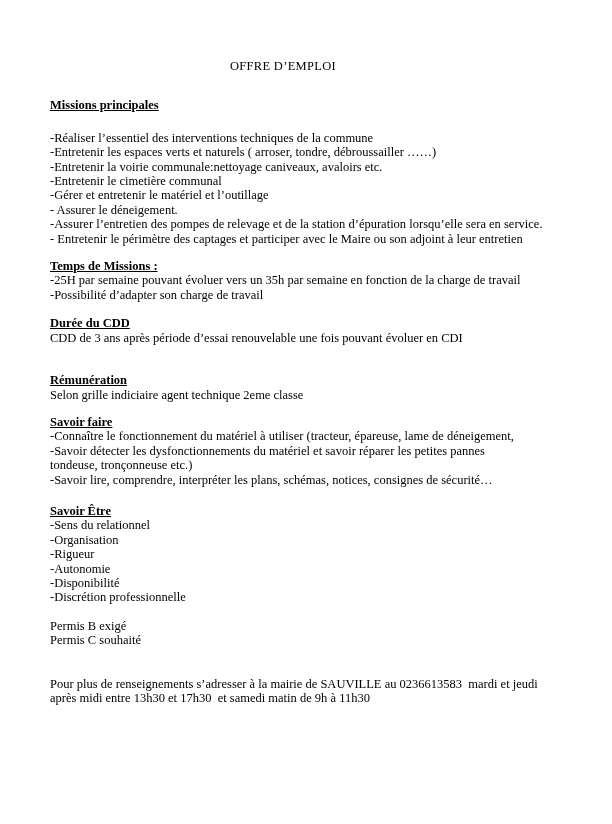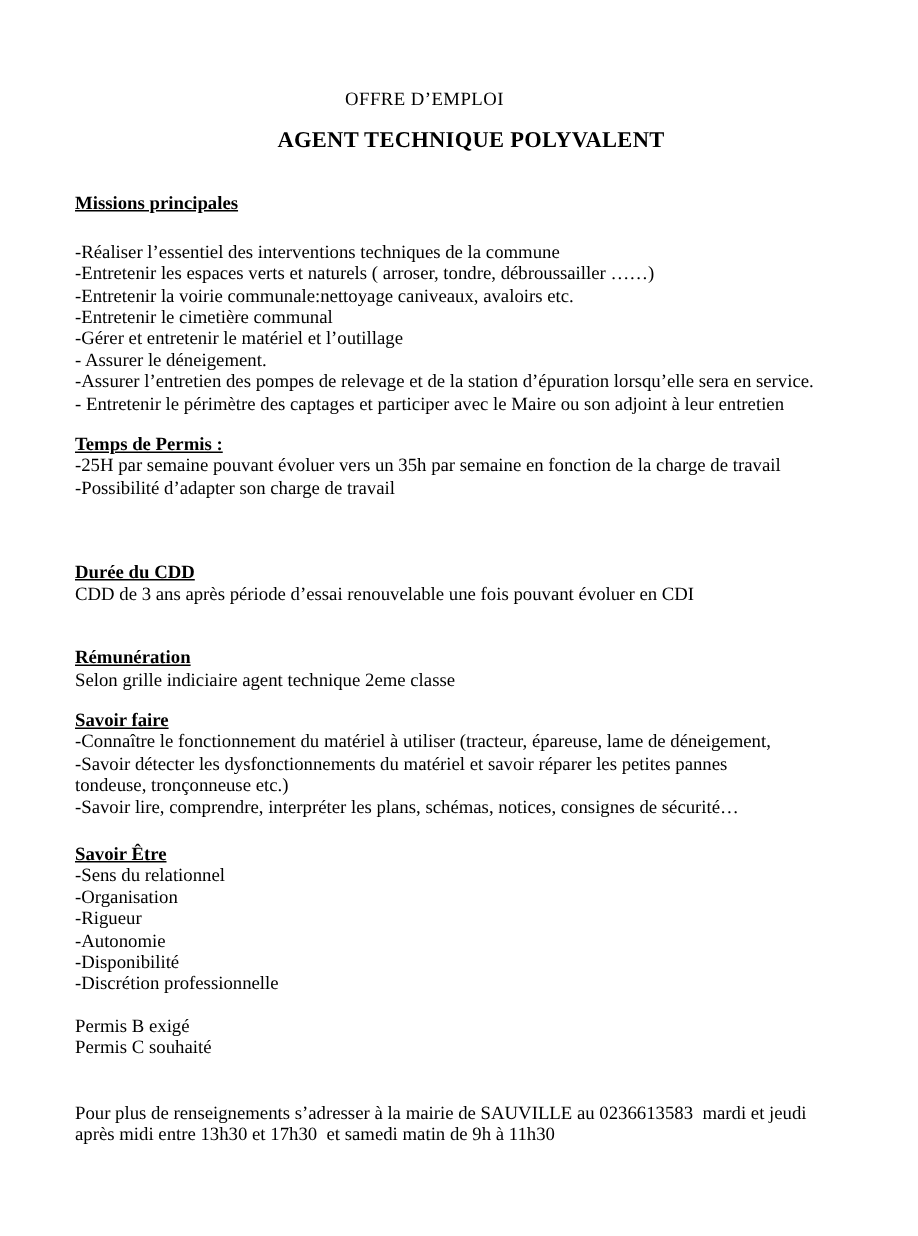--- a/index.html
+++ b/index.html
@@ -46,51 +46,50 @@
     white-space: pre-wrap;
   }
   .line {
     white-space: pre-wrap;
     max-width: 512px;
   }
   
   .h-missions        { margin-top: 25px; }
   .gap-after-heading { margin-top: 18px; }
   .h-temps           { margin-top: 13px; }
-  .h-duree           { margin-top: 42px; }
+  .h-duree           { margin-top: 14px; }
   .h-remuneration    { margin-top: 28px; font-family: Liberation Serif, serif; }
   .h-savoir-faire    { margin-top: 13px; }
   .h-savoir-etre     { margin-top: 17px; }
   .permis-block      { margin-top: 14px; }
   .contact-block     { margin-top: 29px; }
 </style>
 </head>
 <body>
 
 <div class="page">
 
   <div class="titles">
     <div class="title1">OFFRE D’EMPLOI</div>
-    <div class="title2">AGENT TECHNIQUE POLYVALENT</div>
   </div>
 
   <div>
     <div class="heading h-missions">Missions principales</div>
     <div class="line gap-after-heading">-Réaliser l’essentiel des interventions techniques de la commune</div>
     <div class="line">-Entretenir les espaces verts et naturels ( arroser, tondre, débroussailler ……)</div>
     <div class="line">-Entretenir la voirie communale:nettoyage caniveaux, avaloirs etc.</div>
     <div class="line">-Entretenir le cimetière communal</div>
     <div class="line">-Gérer et entretenir le matériel et l’outillage</div>
     <div class="line">- Assurer le déneigement.</div>
     <div class="line">-Assurer l’entretien des pompes de relevage et de la station d’épuration lorsqu’elle sera en service.</div>
     <div class="line">- Entretenir le périmètre des captages et participer avec le Maire ou son adjoint à leur entretien</div>
   </div>
 
   <div>
-    <div class="heading h-temps">Temps de Permis :</div>
+    <div class="heading h-temps">Temps de Missions :</div>
     <div class="line">-25H par semaine pouvant évoluer vers un 35h par semaine en fonction de la charge de travail</div>
     <div class="line">-Possibilité d’adapter son charge de travail</div>
   </div>
 
   <div>
     <div class="heading h-duree">Durée du CDD</div>
     <div class="line">CDD de 3 ans après période d’essai renouvelable une fois pouvant évoluer en CDI</div>
   </div>
 
   <div>

